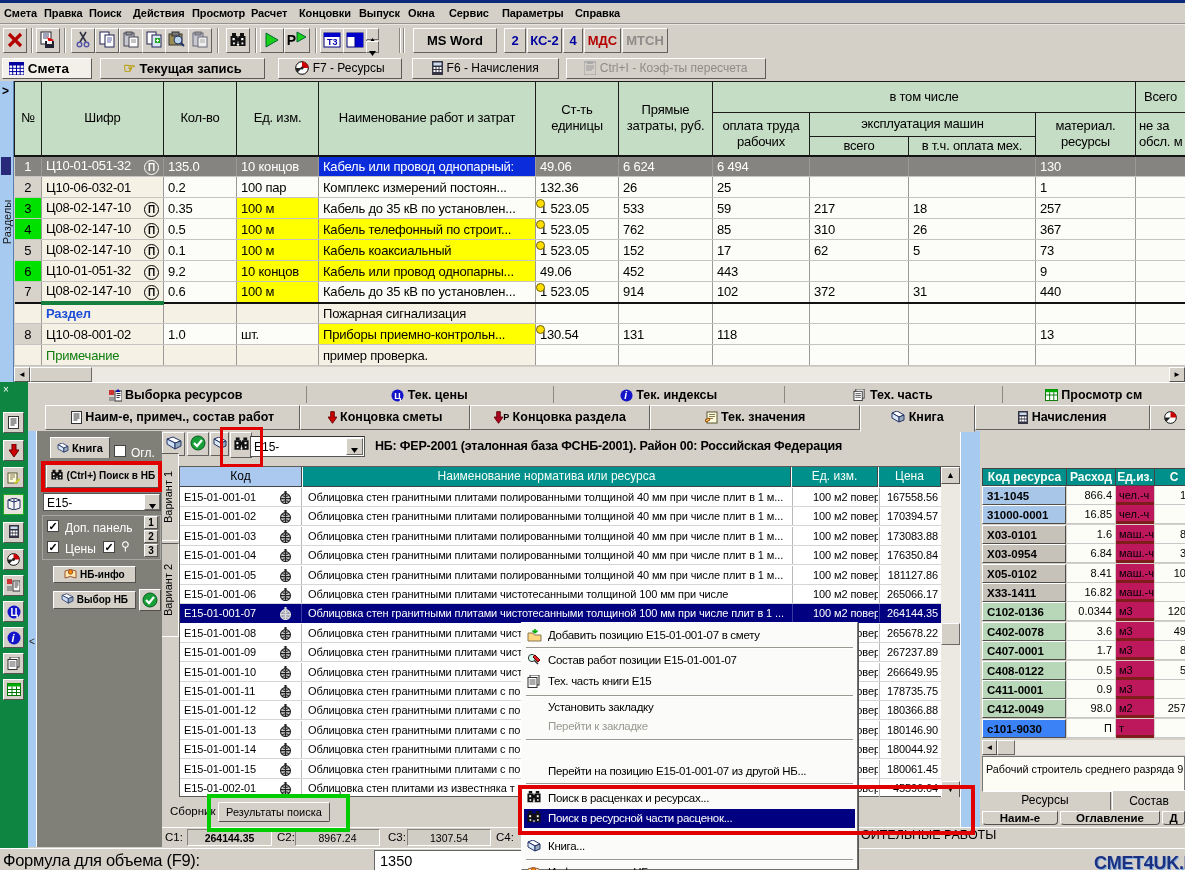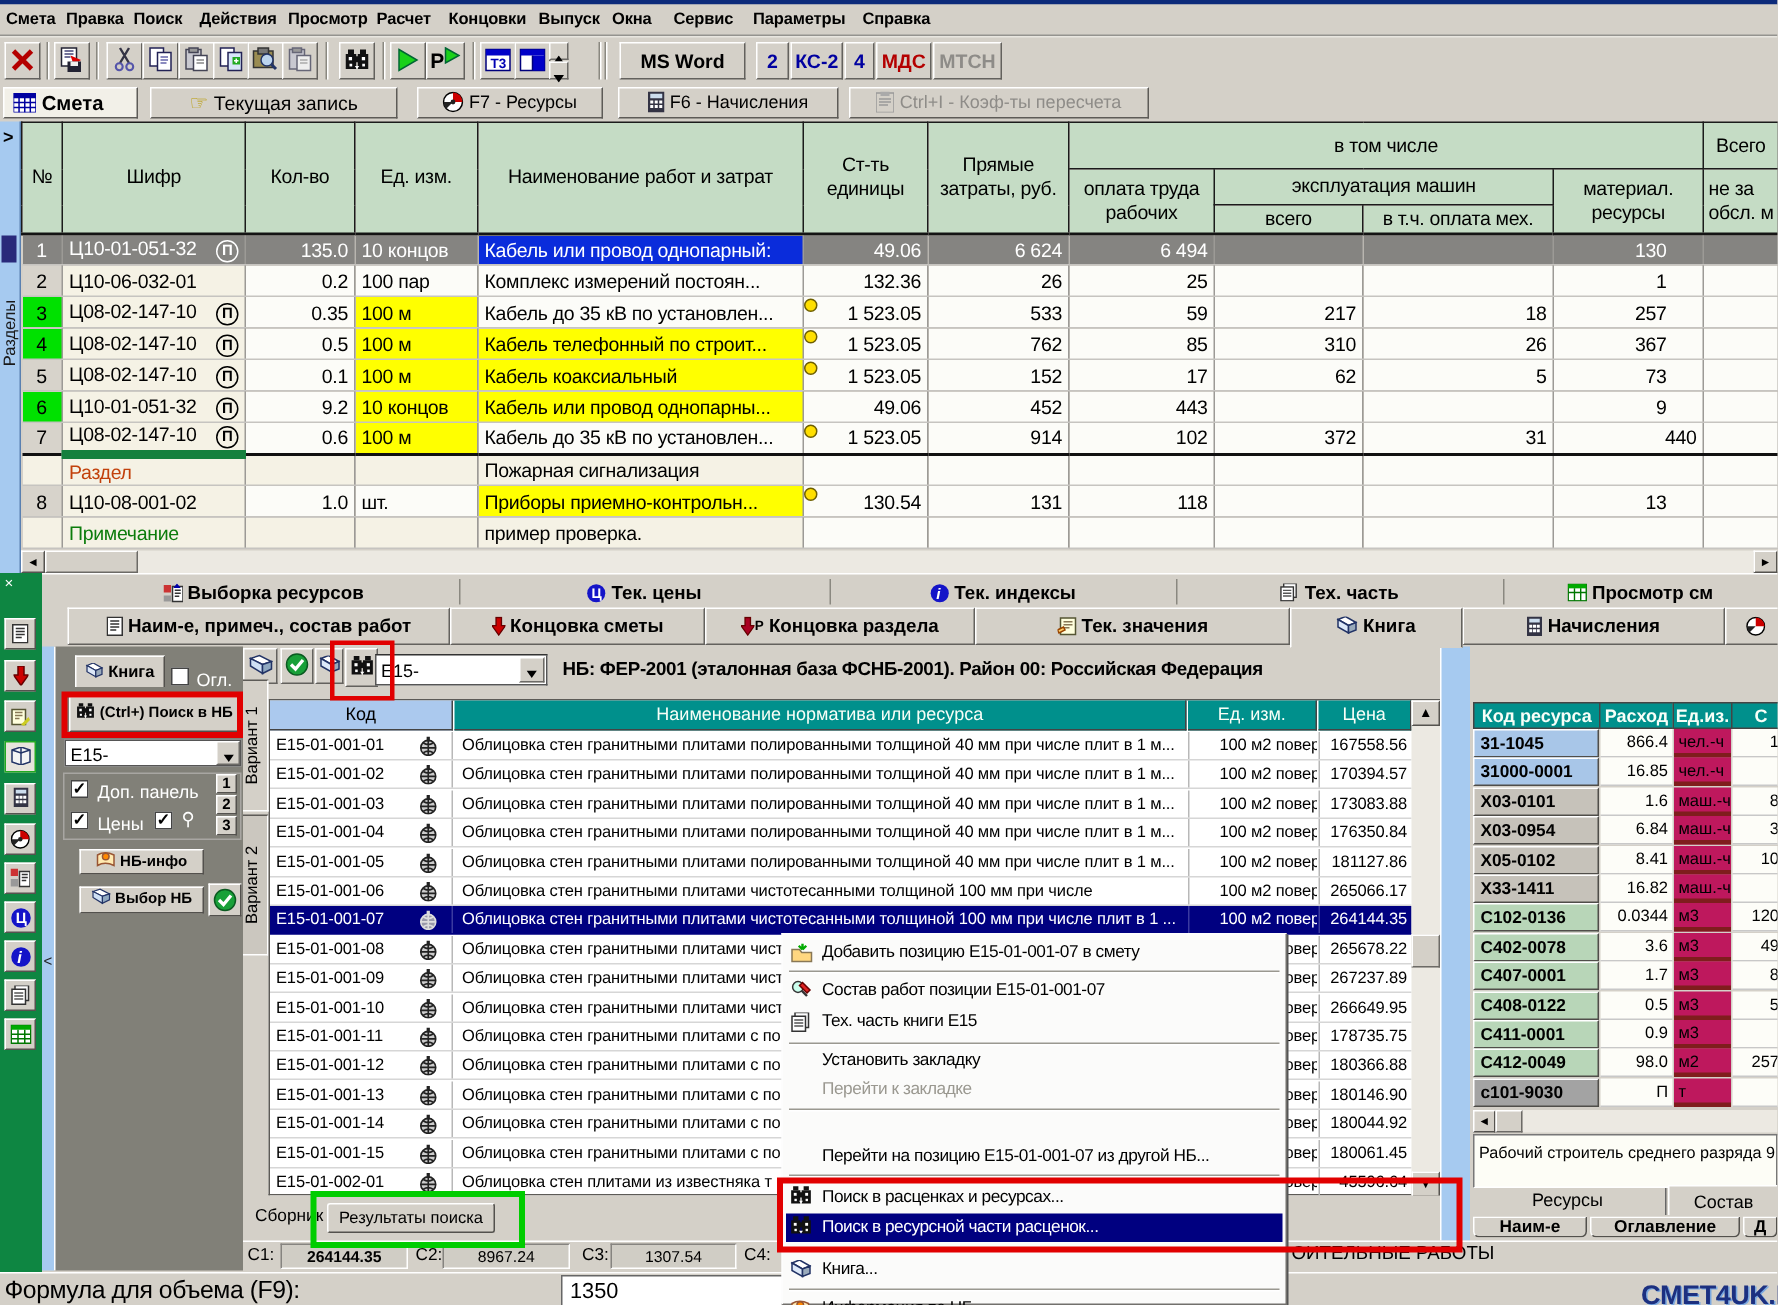--- a/index.html
+++ b/index.html
@@ -15,21 +15,21 @@
 .wbtn{position:absolute;top:3px;height:25px;background:#d4d0c8;border-top:1px solid #fff;border-left:1px solid #fff;border-right:1px solid #63615d;border-bottom:1px solid #63615d;text-align:center;font-size:13px;font-weight:bold;line-height:23px}
 
 #viewtabs{position:absolute;left:0;top:57px;width:1185px;height:24px;background:#d4d0c8}
 .vtab{position:absolute;top:1px;height:21px;background:#d4d0c8;border-top:1px solid #fff;border-left:1px solid #fff;border-right:1px solid #5d5b57;border-bottom:1px solid #5d5b57;font-size:12px;line-height:19px;white-space:nowrap;overflow:hidden}
 
 #leftstrip{position:absolute;left:0;top:81px;width:14px;height:301px;background:#a6caf0;border-right:1px solid #5a80b0}
 #ttab{position:absolute;left:14px;top:81px;border-collapse:collapse;table-layout:fixed;width:1171px;font-size:13px;letter-spacing:-0.2px}
 #ttab tr.hc th, #ttab tr:first-child th[rowspan], #ttab tr:nth-child(2) th[rowspan]{border-bottom:2px solid #141414}
 #ttab th{background:#c5dcc5;border:1px solid #1b1b1b;font-weight:normal;font-size:13px;letter-spacing:-0.2px;line-height:1.25;padding:0;overflow:hidden}
 #ttab td{border-right:1px solid #9c9a96;border-bottom:1px solid #c6c4c0;padding:0 4px;white-space:nowrap;overflow:hidden;height:21px}
-#ttab td.n{text-align:right}
+#ttab td.n{text-align:left}
 tr.selrow td{background:#858481;color:#fff}
 tr.r td{background:#fcfcf8}
 tr.r td.c0{background:#d7d3cb;text-align:center;color:#000;border-right:1px solid #55534f}
 tr.r td.c1{background:#f5f2e5}
 tr.selrow td.c0{text-align:center}
 td.yel{background:#ffff00 !important}
 td.grn{background:#00e100 !important}
 tr.ivory td{background:#fcfcf8}
 tr.ivory td.c0,tr.ivory td.c1,tr.ivory td.cc{background:#f5f2e5}
 .pp{display:inline-block;width:15px;height:15px;border:1.5px solid #000;border-radius:50%;text-align:center;line-height:13px;font-size:10px;font-weight:bold;float:right;margin-top:2px;background:transparent}
@@ -196,21 +196,21 @@
 <div class="wbtn" style="left:584px;width:37px;color:#b40000">МДС</div>
 <div class="wbtn" style="left:622px;width:46px;color:#8e8c88">МТСН</div>
 </div>
 
 <div id="viewtabs">
 <div class="vtab" style="left:2px;width:90px;background:#f2f0e8;font-weight:bold;font-size:13.5px"><svg width="15" height="13" viewBox="0 0 15 13" style="vertical-align:-2px;margin-left:6px">
         <rect x="0" y="0" width="15" height="13" fill="#fff" stroke="#0000a0"></rect>
         <path d="M0 3h15M0 6.3h15M0 9.6h15M3.7 3v10M7.5 3v10M11.2 3v10" stroke="#0000a0"></path>
         <rect x="0" y="0" width="15" height="3" fill="#0000a0"></rect>
       </svg> <b>Смета</b></div>
-<div class="vtab" style="left:100px;width:165px;font-weight:normal;font-size:13px;text-align:center"><span style="color:#b89a00;font-size:14px">☞</span> Текущая запись</div>
+<div class="vtab" style="left:100px;width:165px;font-weight:bold;font-size:13px;text-align:center"><span style="color:#b89a00;font-size:14px">☞</span> Текущая запись</div>
 <div class="vtab" style="left:278px;width:124px;text-align:center"><svg width="14" height="14" viewBox="0 0 14 14" style="vertical-align:-3px">
         <circle cx="7" cy="7" r="6.3" fill="#fff" stroke="#000"></circle>
         <path d="M7 7 L7 .7 A6.3 6.3 0 0 1 13.3 7z" fill="#c00"></path>
         <path d="M7 7 L2.5 11.5 A6.3 6.3 0 0 1 .7 7z" fill="#222"></path>
         <circle cx="7" cy="7" r="1.6" fill="#222"></circle>
       </svg> F7 - Ресурсы</div>
 <div class="vtab" style="left:412px;width:147px;text-align:center"><svg width="11" height="14" viewBox="0 0 11 14" style="vertical-align:-3px">
         <rect x="0" y="0" width="11" height="14" fill="#334"></rect>
         <rect x="1.5" y="1.5" width="8" height="3" fill="#cde"></rect>
         <rect x="1.5" y="6" width="2" height="2" fill="#fff"></rect>
@@ -362,21 +362,21 @@
         <td class="n">1 523.05</td>
         <td class="n">914</td>
         <td class="n">102</td>
         <td class="n">372</td>
         <td class="n">31</td>
         <td class="n" style="">440</td>
         <td></td>
       </tr>
 <tr class="ivory" style="border-top:2px solid #111">
         <td class="c0" style="border-top:2px solid #111"></td>
-        <td class="c1" style="border-top:6px solid #15803d;color:#c2410c;font-weight:normal">Раздел</td>
+        <td class="c1" style="border-top:4px solid #15803d;color:#1d4ed8;font-weight:bold">Раздел</td>
         <td class="cc" style="border-top:2px solid #111"></td>
         <td class="cc" style="border-top:2px solid #111"></td>
         <td class="cc" style="border-top:2px solid #111;font-weight:normal">Пожарная сигнализация</td>
         <td style="border-top:2px solid #111"></td>
         <td style="border-top:2px solid #111"></td>
         <td style="border-top:2px solid #111"></td>
         <td style="border-top:2px solid #111"></td>
         <td style="border-top:2px solid #111"></td>
         <td style="border-top:2px solid #111"></td>
         <td style="border-top:2px solid #111"></td>
@@ -897,21 +897,21 @@
       <span class="ru">м3</span>
       <span class="rs"></span>
     </div>
 <div class="rrow" style="top:268px">
       <span class="rcode" style="background:#b8d6b8">С412-0049</span>
       <span class="rq">98.0</span>
       <span class="ru">м2</span>
       <span class="rs">257</span>
     </div>
 <div class="rrow" style="top:288px">
-      <span class="rcode" style="background:#a3a3a3">с101-9030</span>
+      <span class="rcode" style="background:#3b82f6">с101-9030</span>
       <span class="rq">П</span>
       <span class="ru">т</span>
       <span class="rs"></span>
     </div>
 <div style="position:absolute;left:2px;top:309px;width:203px;height:15px;background:#ece9e2">
 <div class="sarr" style="left:0;top:0;width:15px;height:15px;line-height:13px">◄</div>
 <div class="btn" style="position:absolute;left:15px;top:0;width:18px;height:15px"></div>
 </div>
 <div style="position:absolute;left:2px;top:325px;width:203px;height:36px;background:#fdfdf6;border:1px solid #777;border-bottom:1px solid #fff;font-size:10.8px;white-space:nowrap;padding:6px 0 0 3px">Рабочий строитель среднего разряда 9</div>
 <div style="position:absolute;left:0px;top:361px;width:131px;height:18px;background:#d4d0c8;border-right:1px solid #666;text-align:center;font-size:12px;line-height:17px">Ресурсы</div>

